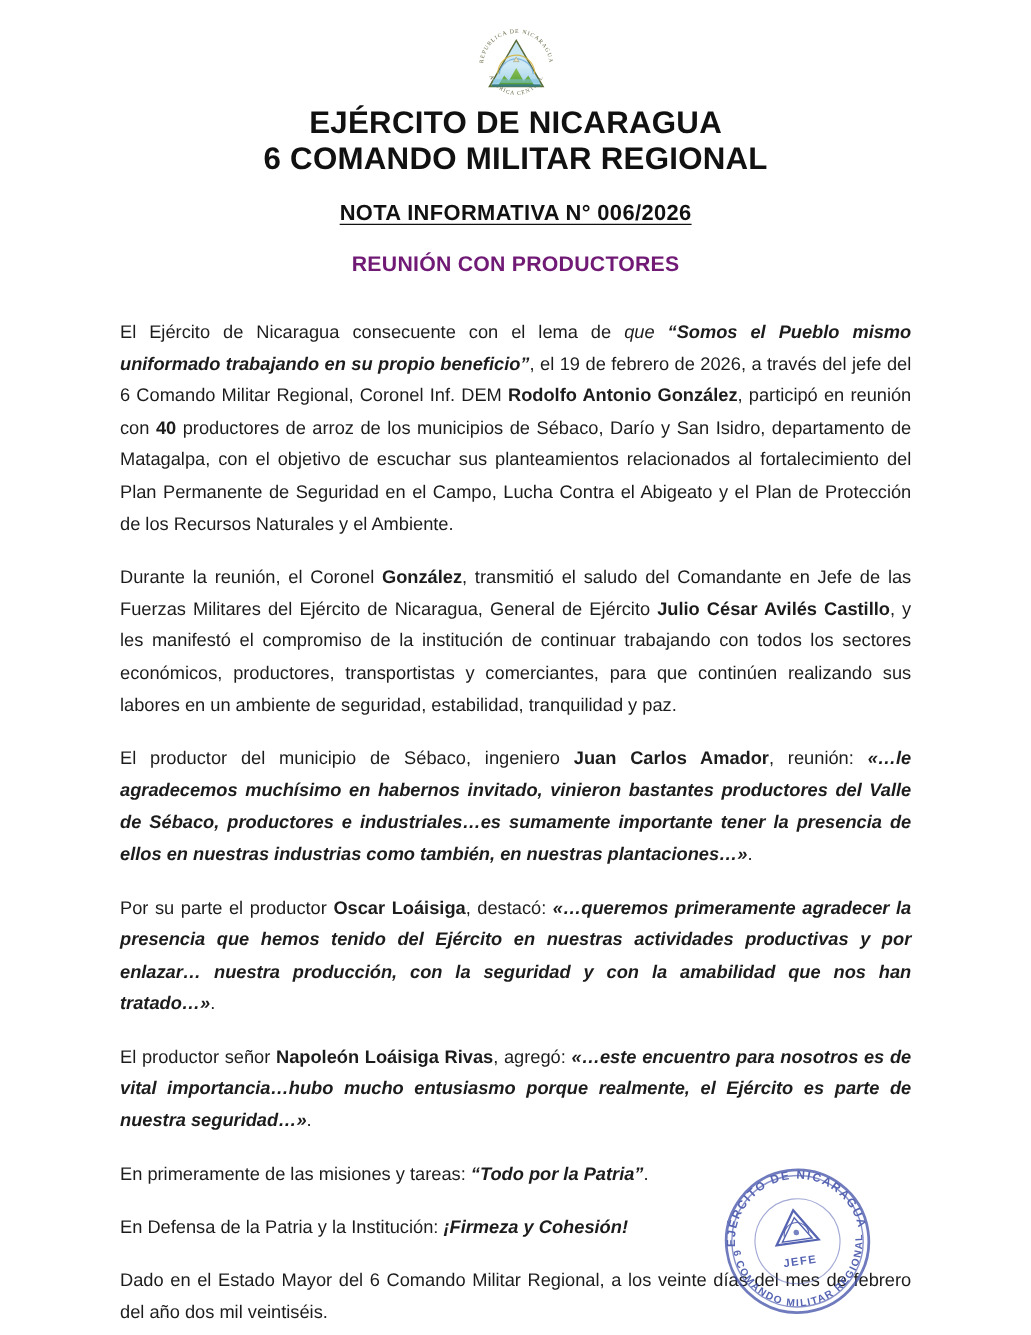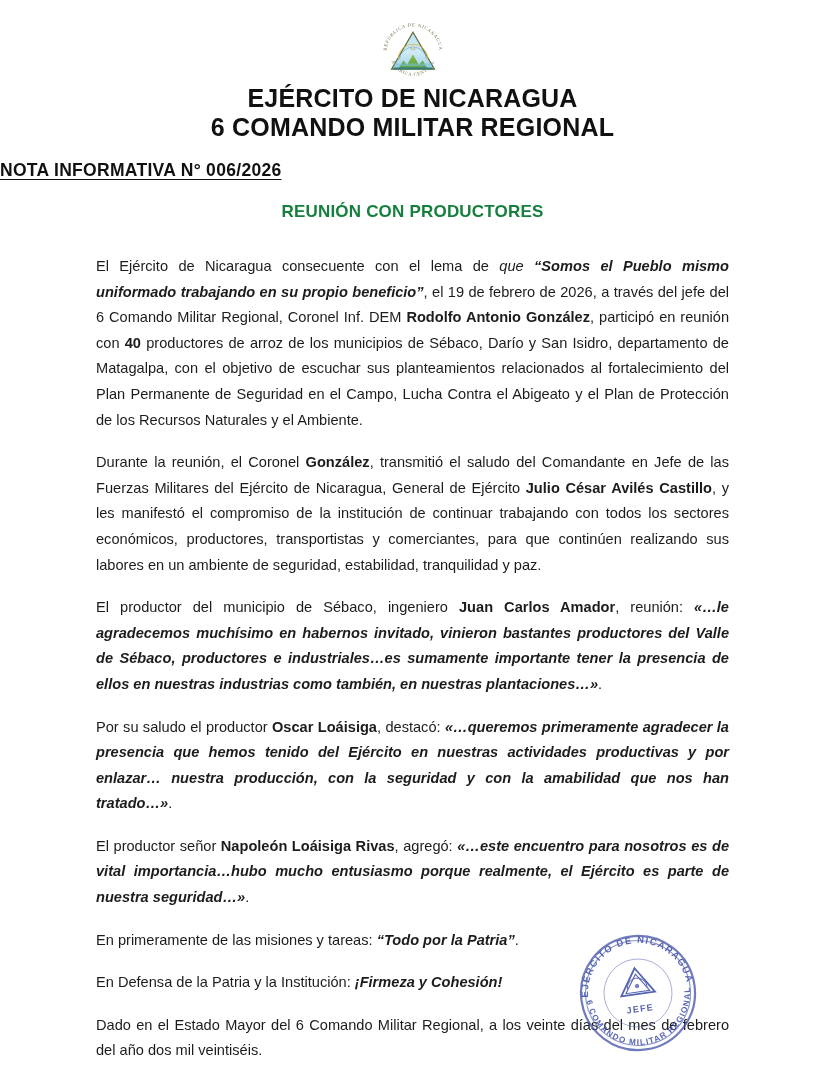--- a/index.html
+++ b/index.html
@@ -38,39 +38,39 @@
     font-size: 25px;
     line-height: 29px;
     letter-spacing: 0.2px;
     color: #111111;
     margin: 0;
     padding: 0 20px;
   }
   .doc-title .line2 { display: block; }
 
   .nota-line {
-    text-align: left;
+    text-align: center;
     margin-top: 18px;
   }
   .nota-line span {
     font-weight: bold;
     font-size: 17.5px;
     letter-spacing: 0.3px;
     text-decoration: underline;
     text-underline-offset: 3px;
     color: #111111;
   }
 
   .subject-line {
     text-align: center;
     margin-top: 21px;
     font-weight: bold;
     font-size: 17px;
     letter-spacing: 0.2px;
-    color: #15803d;
+    color: #701a75;
   }
 
   
   .body-wrap {
     margin: 0 auto;
     padding: 0 36px;
     box-sizing: border-box;
     width: 705px;
   }
   p.para {
@@ -177,21 +177,21 @@
 
   <p class="para">
     <span>Durante la reunión, el Coronel </span><b>González</b><span>, transmitió el saludo del Comandante en Jefe de las Fuerzas Militares del Ejército de Nicaragua, General de Ejército </span><b>Julio César Avilés Castillo</b><span>, y les manifestó el compromiso de la institución de continuar trabajando con todos los sectores económicos, productores, transportistas y comerciantes, para que continúen realizando sus labores en un ambiente de seguridad, estabilidad, tranquilidad y paz.</span>
   </p>
 
   <p class="para">
     <span>El productor del municipio de Sébaco, ingeniero </span><b>Juan Carlos Amador</b><span>, reunión: </span><span class="bi">«…le agradecemos muchísimo en habernos invitado, vinieron bastantes productores del Valle de Sébaco, productores e industriales…es sumamente importante tener la presencia de ellos en nuestras industrias como también, en nuestras plantaciones…»</span><span>.</span>
   </p>
 
   <p class="para">
-    <span>Por su saludo el productor </span><b>Oscar Loáisiga</b><span>, destacó: </span><span class="bi">«…queremos primeramente agradecer la presencia que hemos tenido del Ejército en nuestras actividades productivas y por enlazar… nuestra producción, con la seguridad y con la amabilidad que nos han tratado…»</span><span>.</span>
+    <span>Por su parte el productor </span><b>Oscar Loáisiga</b><span>, destacó: </span><span class="bi">«…queremos primeramente agradecer la presencia que hemos tenido del Ejército en nuestras actividades productivas y por enlazar… nuestra producción, con la seguridad y con la amabilidad que nos han tratado…»</span><span>.</span>
   </p>
 
   <p class="para">
     <span>El productor señor </span><b>Napoleón Loáisiga Rivas</b><span>, agregó: </span><span class="bi">«…este encuentro para nosotros es de vital importancia…hubo mucho entusiasmo porque realmente, el Ejército es parte de nuestra seguridad…»</span><span>.</span>
   </p>
 
   <p class="closing">
     <span>En primeramente de las misiones y tareas: </span><span class="bi">“Todo por la Patria”</span><span>.</span>
   </p>
 

